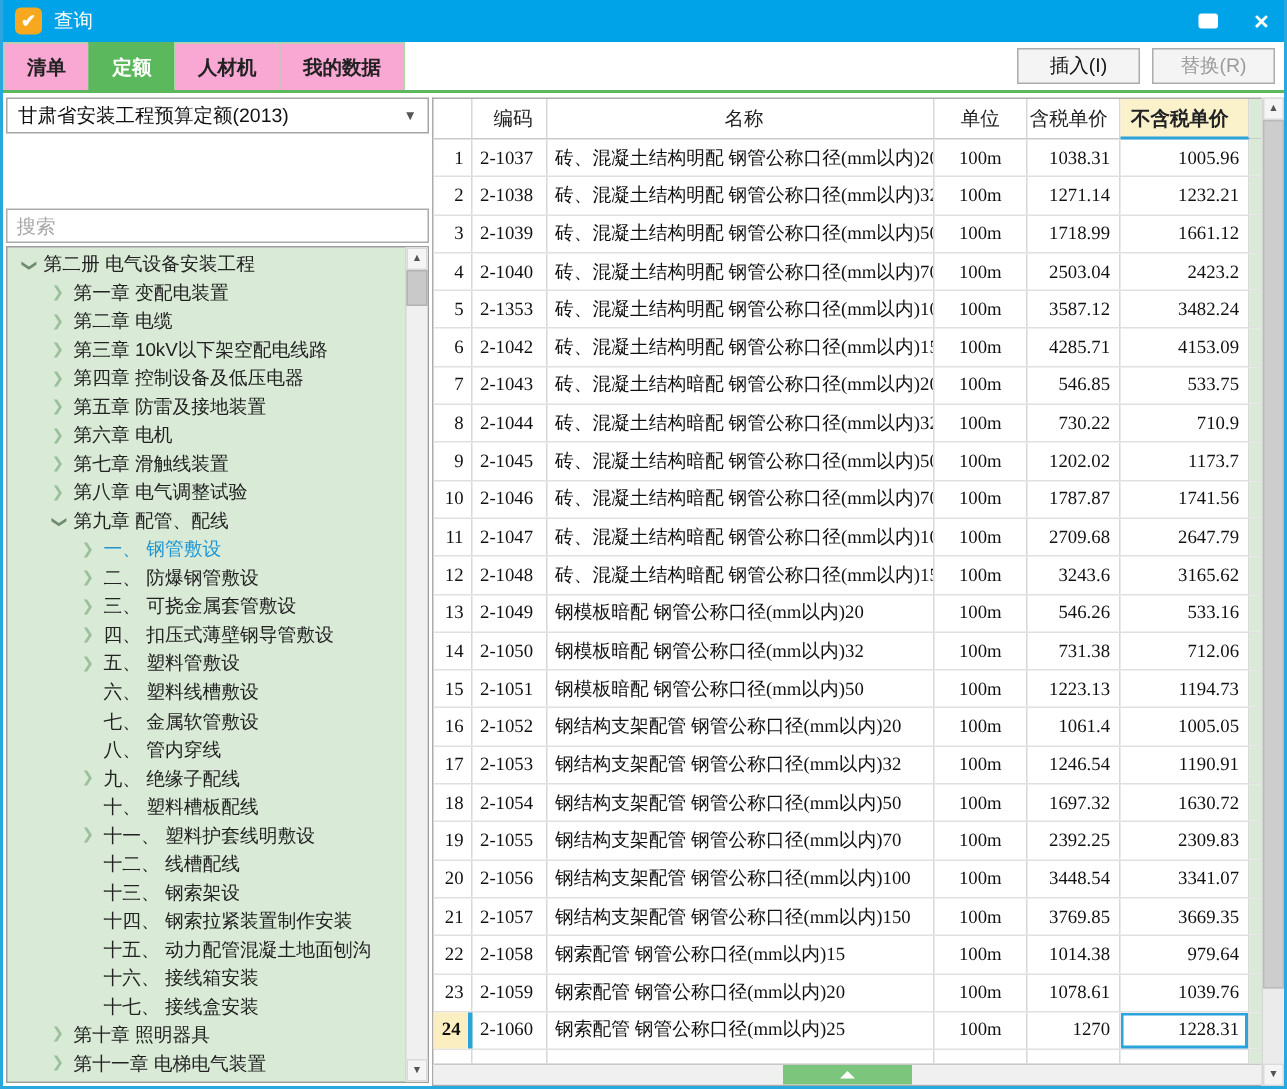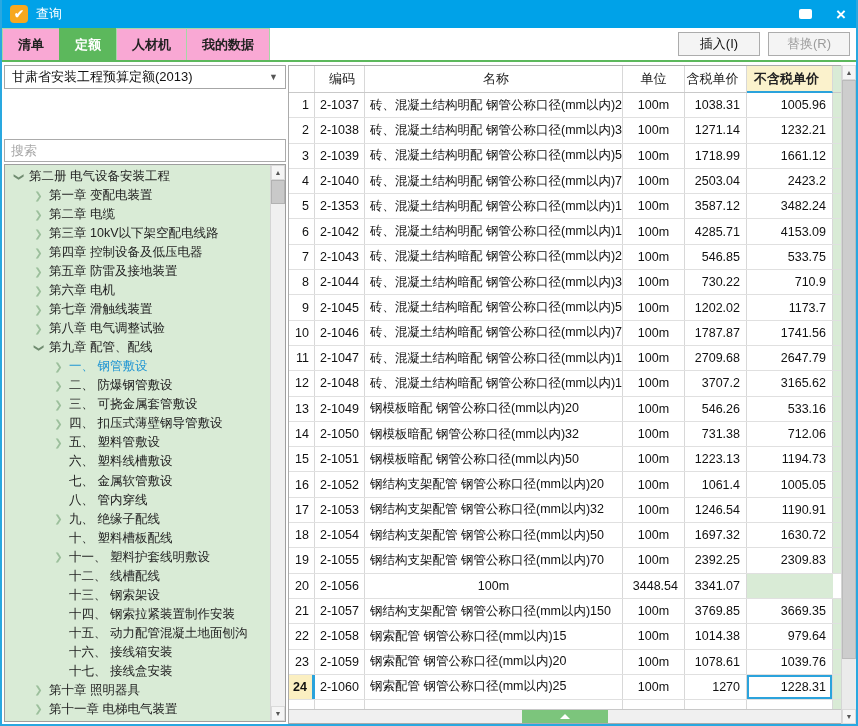--- a/index.html
+++ b/index.html
@@ -60,21 +60,21 @@
                   font-size:7px; color:#555; background:#F5F5F5; border:1px solid #DADADA; }
   .scroll-track { flex:1; position:relative; }
   .tree .scroll-thumb { position:absolute; top:0; left:0; right:0; height:24px; background:#C9C9C9; border:1px solid #B2B2B2; }
   .scroll-arrow.bottom { margin-top:auto; }
 
   
   .rightpane { flex:1; display:flex; flex-direction:column; min-width:0; padding-top:3px; }
   .table-wrap { flex:1; display:flex; min-height:0; }
   .grid { flex:1; display:flex; flex-direction:column; border:1px solid #ABABAB; border-right:none; min-width:0; }
 
-  .trow, .thead { display:grid; grid-template-columns:26px 50px 1fr 62px 62px 86px 8px; min-height:0; }
+  .trow, .thead { display:grid; grid-template-columns:26px 50px 1fr 62px 62px 86px 8px; min-height:0;font-family:Liberation Serif, serif; }
   .thead { height:27px; flex:none; border-bottom:1px solid #C9C9C9; }
   .trow { flex:1; border-bottom:1px solid #E0E0E0; }
   .trow.empty { flex:none; height:9px; border-bottom:none; }
   .cell { border-right:1px solid #D8D8D8; display:flex; align-items:center; font-size:12.5px; color:#111;
           overflow:hidden; white-space:nowrap; }
   .cell.c-fill { border-right:none; background:#D9EBD6; }
   .thead .cell { justify-content:center; font-size:13px; color:#222; }
   .thead .c-notax { background:#FBF2CC; font-weight:bold; border-bottom:2px solid #2BA3DC; margin-bottom:-1px; }
   .c-num { justify-content:flex-end; padding-right:5px; }
   .c-code, .c-name { padding-left:5px; }
@@ -418,21 +418,21 @@
                 <div class="cell c-tax">2709.68</div>
                 <div class="cell c-notax">2647.79</div>
                 <div class="cell c-fill"></div>
               </div>
 
               <div class="trow">
                 <div class="cell c-num">12</div>
                 <div class="cell c-code">2-1048</div>
                 <div class="cell c-name">砖、混凝土结构暗配 钢管公称口径(mm以内)150</div>
                 <div class="cell c-unit">100m</div>
-                <div class="cell c-tax">3707.2</div>
+                <div class="cell c-tax">3243.6</div>
                 <div class="cell c-notax">3165.62</div>
                 <div class="cell c-fill"></div>
               </div>
 
               <div class="trow">
                 <div class="cell c-num">13</div>
                 <div class="cell c-code">2-1049</div>
                 <div class="cell c-name">钢模板暗配 钢管公称口径(mm以内)20</div>
                 <div class="cell c-unit">100m</div>
                 <div class="cell c-tax">546.26</div>
@@ -496,20 +496,21 @@
                 <div class="cell c-name">钢结构支架配管 钢管公称口径(mm以内)70</div>
                 <div class="cell c-unit">100m</div>
                 <div class="cell c-tax">2392.25</div>
                 <div class="cell c-notax">2309.83</div>
                 <div class="cell c-fill"></div>
               </div>
 
               <div class="trow">
                 <div class="cell c-num">20</div>
                 <div class="cell c-code">2-1056</div>
+                <div class="cell c-name">钢结构支架配管 钢管公称口径(mm以内)100</div>
                 <div class="cell c-unit">100m</div>
                 <div class="cell c-tax">3448.54</div>
                 <div class="cell c-notax">3341.07</div>
                 <div class="cell c-fill"></div>
               </div>
 
               <div class="trow">
                 <div class="cell c-num">21</div>
                 <div class="cell c-code">2-1057</div>
                 <div class="cell c-name">钢结构支架配管 钢管公称口径(mm以内)150</div>

